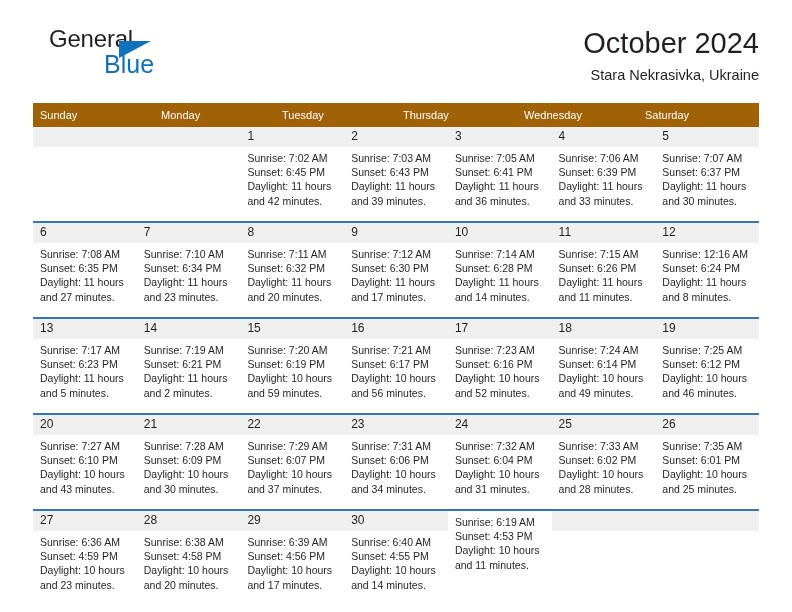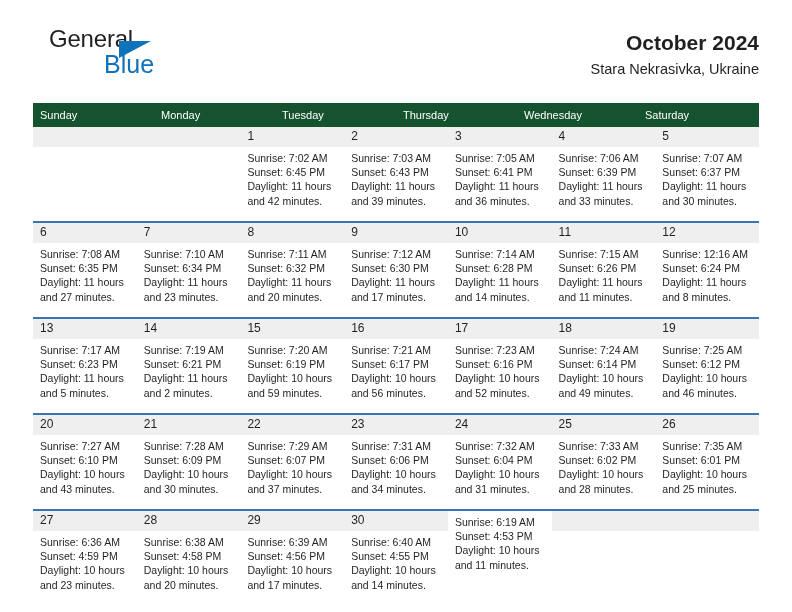--- a/index.html
+++ b/index.html
@@ -67,44 +67,45 @@
     white-space: nowrap;
   }
 
   .titles {
     position: absolute;
     right: 0;
     top: 0;
     text-align: right;
   }
   .cal-title {
-    font-size: 21px;
-    font-weight: bold;
+    font-size: 29px;
+    font-weight: normal;
     color: #231f20;
     line-height: 34px;
     white-space: nowrap;
   }
   .cal-subtitle {
+    margin-top: 6px;
     font-size: 14.5px;
     color: #231f20;
     line-height: 18px;
     white-space: nowrap;
   }
 
   
   .calendar {
     position: absolute;
     left: 33px;
     top: 103px;
     width: 726px;
   }
 
   .weekdays {
     display: flex;
-    background: #14532d;
+    background: #a16207;
   }
   .weekday {
     flex: 1 1 0;
     box-sizing: border-box;
     padding: 5px 0 5px 7px;
     color: #ffffff;
     font-size: 11px;
     line-height: 14px;
     white-space: nowrap;
   }

